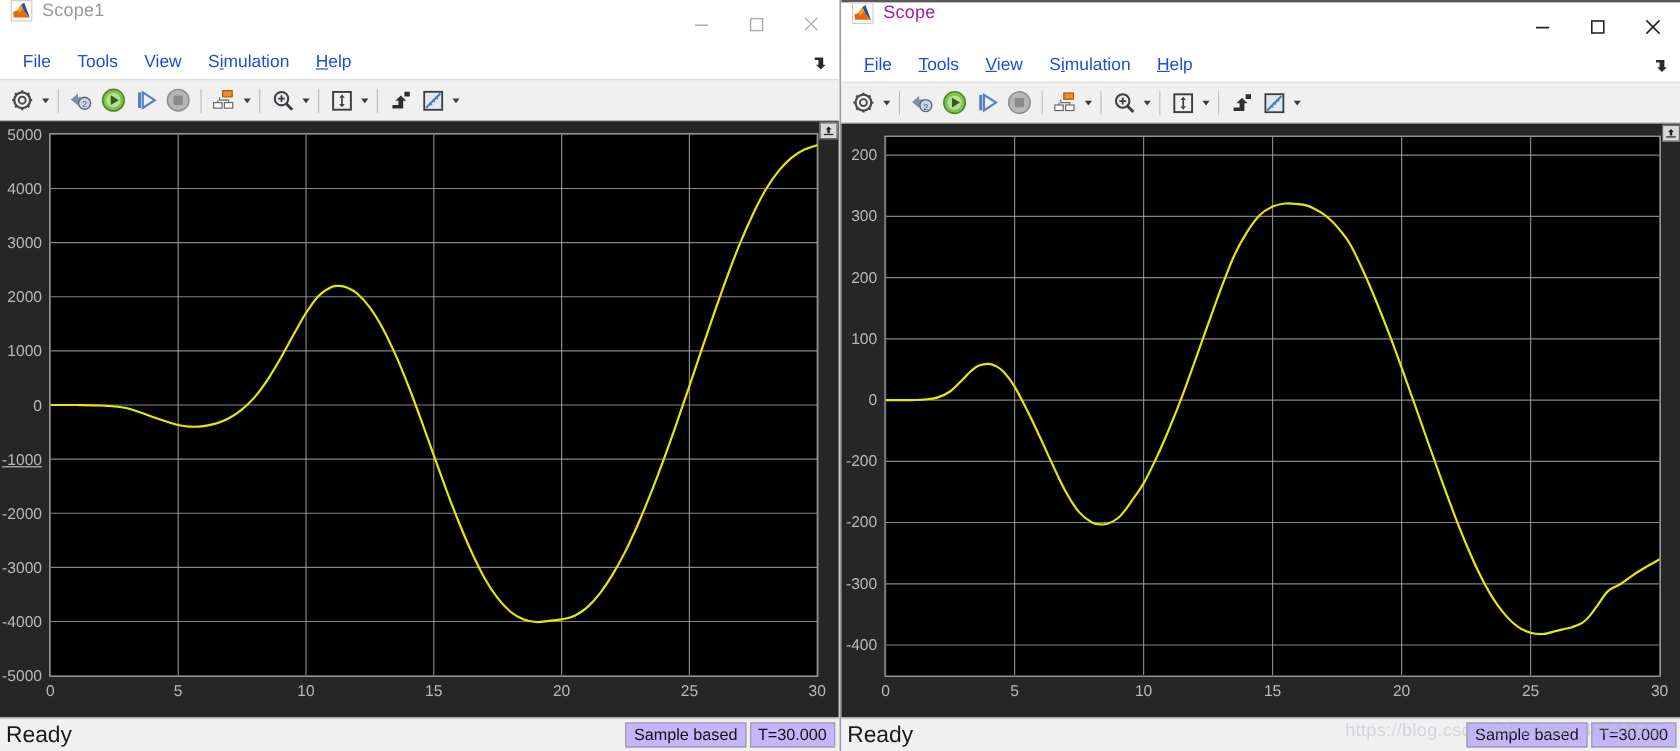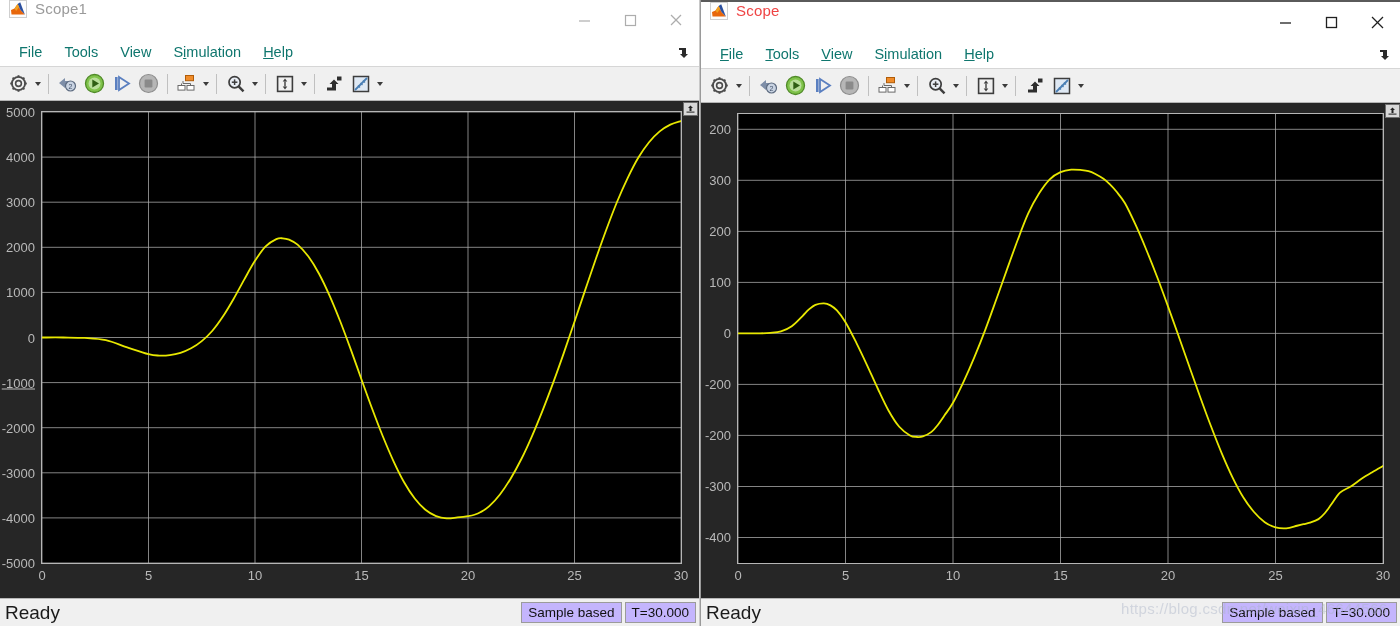--- a/index.html
+++ b/index.html
@@ -66,21 +66,21 @@
     box-sizing: border-box;
   }
   .app-icon svg { display: block; }
 
   .title-text {
     font-size: 15px;
     color: #9a9a9a;
     letter-spacing: .2px;
     white-space: nowrap;
   }
-  .window.right .title-text { color: #ef4444; }
+  .window.right .title-text { color: #a21caf; }
 
   .win-controls {
     position: absolute;
     right: 0;
     top: 0;
     height: 40px;
     display: flex;
     align-items: center;
   }
   .wc {
@@ -100,21 +100,21 @@
     flex: 0 0 26px;
     display: flex;
     align-items: center;
     background: #ffffff;
     border-bottom: 1px solid #d6d6d6;
     position: relative;
     padding-left: 8px;
   }
   .menu-item {
     font-size: 14.5px;
-    color: #0f766e;
+    color: #1d4ed8;
     padding: 2px 11px 3px 11px;
     white-space: nowrap;
     line-height: 1;
   }
   .menu-item .mn { text-decoration: underline; }
   .window.left .menu-item .mn { text-decoration: none; }
   .window.left .menu-item.sim .mn,
   .window.left .menu-item.help .mn { text-decoration: underline; }
 
   .dock-arrow {

